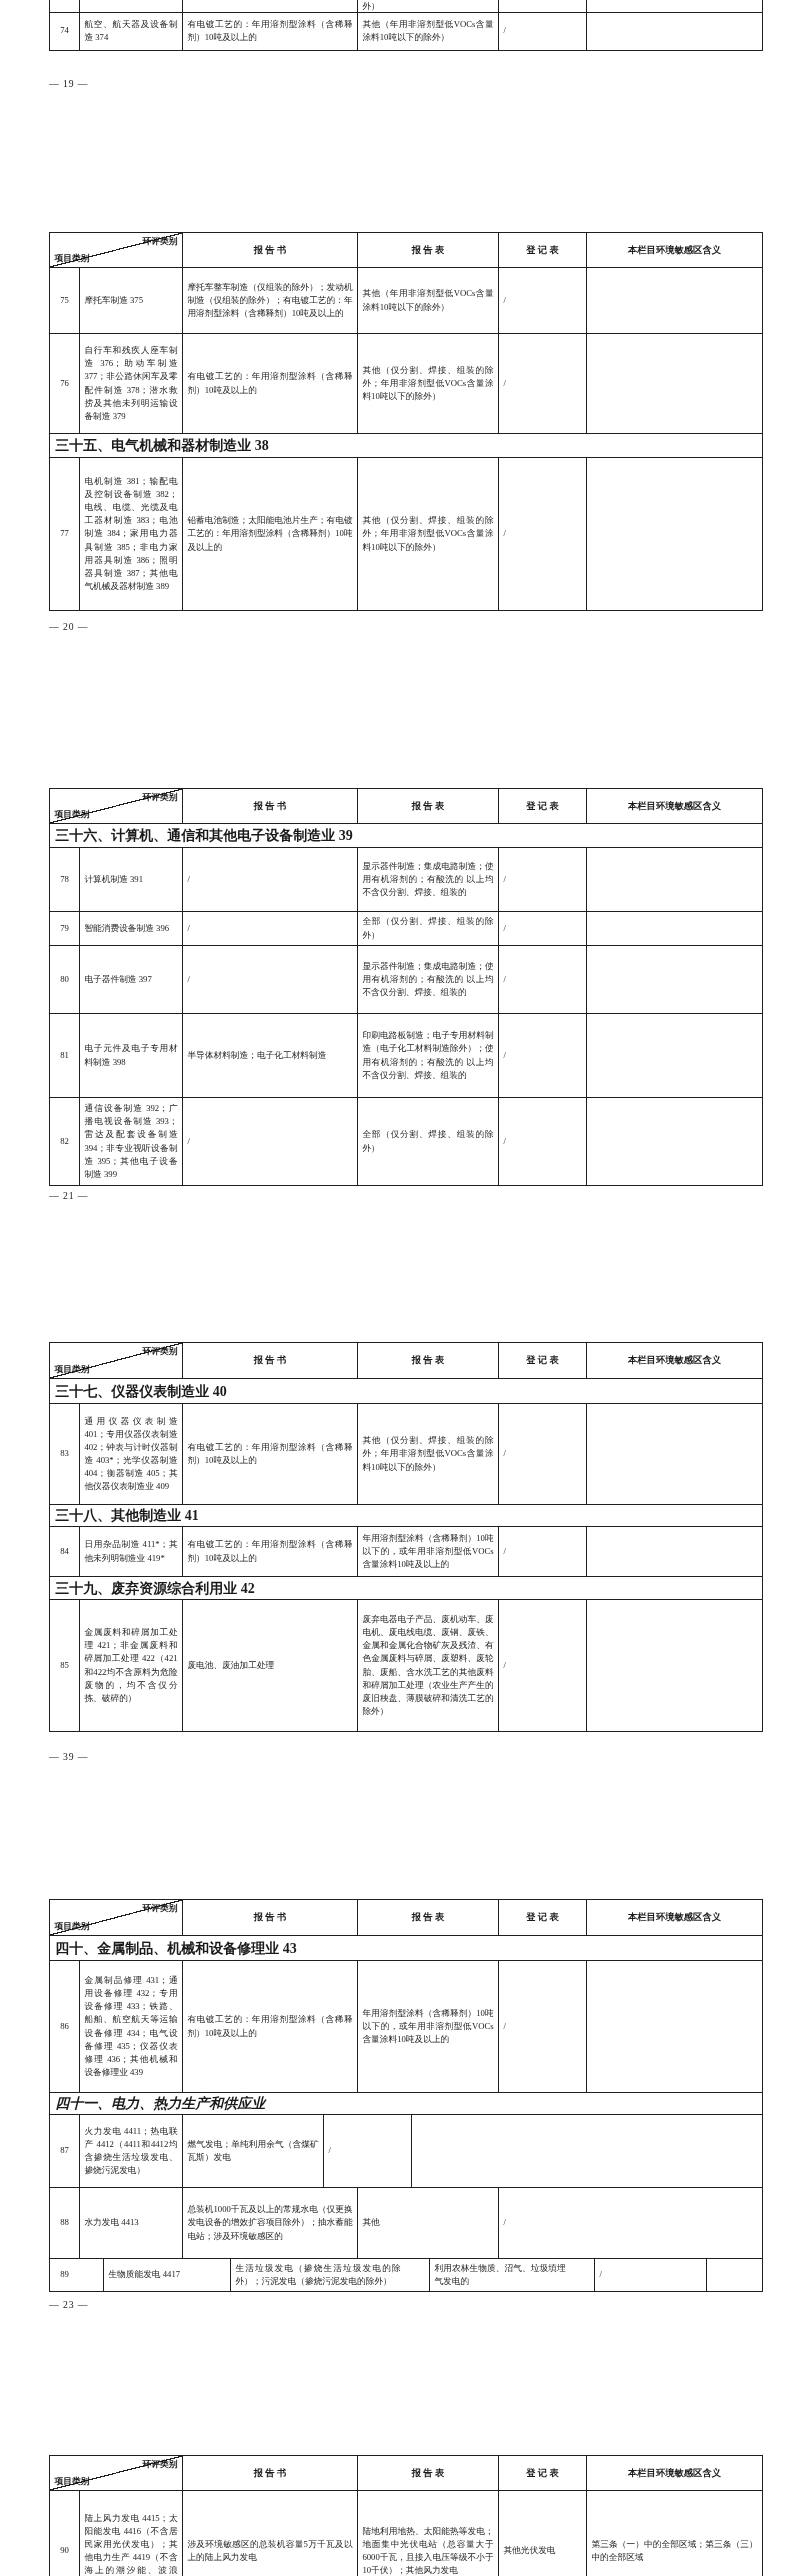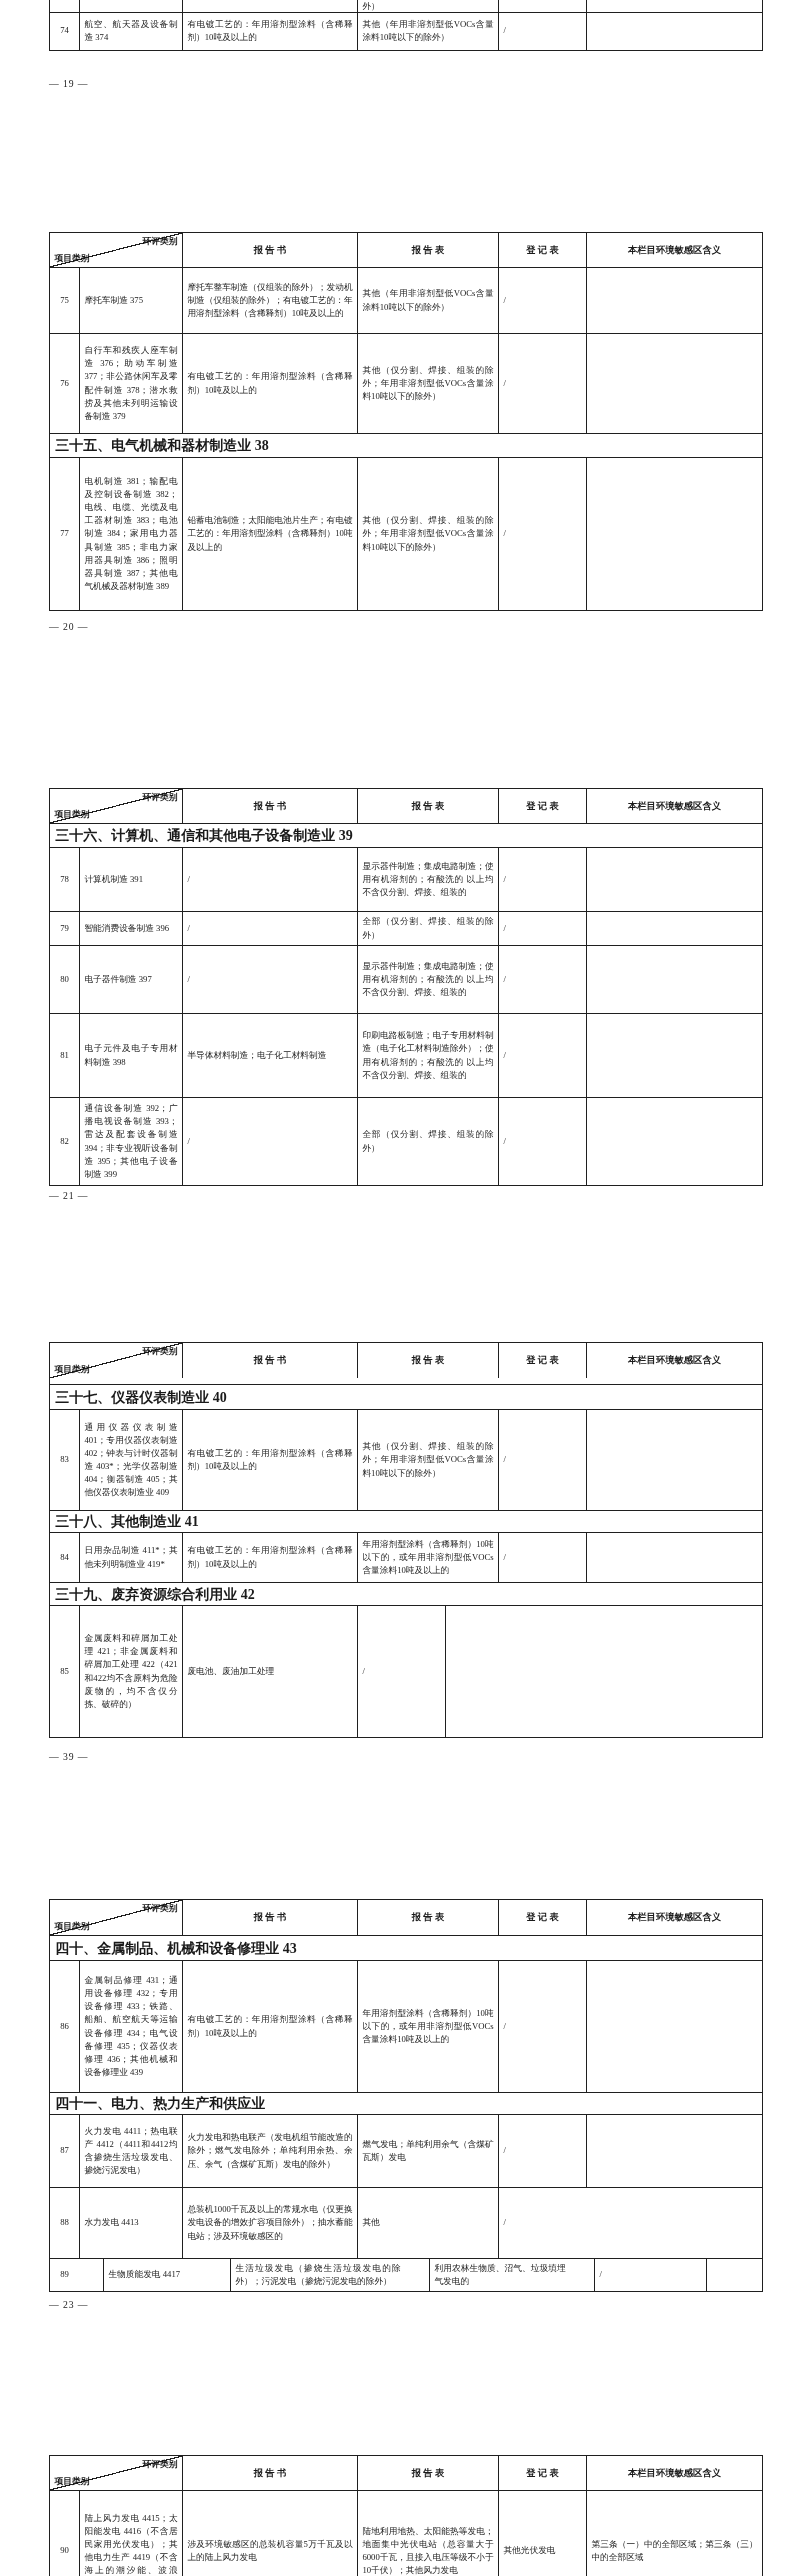--- a/index.html
+++ b/index.html
@@ -167,21 +167,21 @@
     <div class="t-row header-row" style="height: 35px;">
       <div class="cell diag">
         <span class="dt">环评类别</span>
         <span class="db">项目类别</span>
       </div>
       <div class="cell c-book">报 告 书</div>
       <div class="cell c-tab">报 告 表</div>
       <div class="cell c-reg">登 记 表</div>
       <div class="cell c-mean">本栏目环境敏感区含义</div>
     </div>
-    <div class="t-row section-row" style="height: 25px; margin-top: 6px;">
+    <div class="t-row section-row" style="height: 25px;">
       <div class="cell">三十七、仪器仪表制造业 40</div>
     </div>
     <div class="t-row" style="height: 101px;">
       <div class="cell c-num">83</div>
       <div class="cell c-cat">通用仪器仪表制造 401；专用仪器仪表制造 402；钟表与计时仪器制造 403*；光学仪器制造 404；衡器制造 405；其他仪器仪表制造业 409</div>
       <div class="cell c-book">有电镀工艺的：年用溶剂型涂料（含稀释剂）10吨及以上的</div>
       <div class="cell c-tab">其他（仅分割、焊接、组装的除外；年用非溶剂型低VOCs含量涂料10吨以下的除外）</div>
       <div class="cell c-reg">/</div>
       <div class="cell c-mean"></div>
     </div>
@@ -196,20 +196,21 @@
       <div class="cell c-reg">/</div>
       <div class="cell c-mean"></div>
     </div>
     <div class="t-row section-row" style="height: 23px;">
       <div class="cell">三十九、废弃资源综合利用业 42</div>
     </div>
     <div class="t-row" style="height: 132px;">
       <div class="cell c-num">85</div>
       <div class="cell c-cat">金属废料和碎屑加工处理 421；非金属废料和碎屑加工处理 422（421和422均不含原料为危险废物的，均不含仅分拣、破碎的）</div>
       <div class="cell c-book">废电池、废油加工处理</div>
+      <div class="cell c-tab">废弃电器电子产品、废机动车、废电机、废电线电缆、废钢、废铁、金属和金属化合物矿灰及残渣、有色金属废料与碎屑、废塑料、废轮胎、废船、含水洗工艺的其他废料和碎屑加工处理（农业生产产生的废旧秧盘、薄膜破碎和清洗工艺的除外）</div>
       <div class="cell c-reg">/</div>
       <div class="cell c-mean"></div>
     </div>
   </section>
 <section class="tbl" style="top:1899px">
     <div class="t-row header-row" style="height: 35px;">
       <div class="cell diag">
         <span class="dt">环评类别</span>
         <span class="db">项目类别</span>
       </div>
@@ -222,27 +223,26 @@
       <div class="cell">四十、金属制品、机械和设备修理业 43</div>
     </div>
     <div class="t-row" style="height: 132px;">
       <div class="cell c-num">86</div>
       <div class="cell c-cat">金属制品修理 431；通用设备修理 432；专用设备修理 433；铁路、船舶、航空航天等运输设备修理 434；电气设备修理 435；仪器仪表修理 436；其他机械和设备修理业 439</div>
       <div class="cell c-book">有电镀工艺的：年用溶剂型涂料（含稀释剂）10吨及以上的</div>
       <div class="cell c-tab">年用溶剂型涂料（含稀释剂）10吨以下的，或年用非溶剂型低VOCs含量涂料10吨及以上的</div>
       <div class="cell c-reg">/</div>
       <div class="cell c-mean"></div>
     </div>
-    <div class="t-row section-row" style="height: 22px;">
+    <div class="t-row section-row" style="height: 22px; font-style: italic;">
       <div class="cell">四十一、电力、热力生产和供应业</div>
     </div>
     <div class="t-row" style="height: 73px;">
       <div class="cell c-num">87</div>
       <div class="cell c-cat">火力发电 4411；热电联产 4412（4411和4412均含掺烧生活垃圾发电、掺烧污泥发电）</div>
-      <div class="cell c-book">火力发电和热电联产（发电机组节能改造的除外；燃气发电除外；单纯利用余热、余压、余气（含煤矿瓦斯）发电的除外）</div>
       <div class="cell c-tab">燃气发电；单纯利用余气（含煤矿瓦斯）发电</div>
       <div class="cell c-reg">/</div>
       <div class="cell c-mean"></div>
     </div>
     <div class="t-row" style="height: 71px;">
       <div class="cell c-num">88</div>
       <div class="cell c-cat">水力发电 4413</div>
       <div class="cell c-book">总装机1000千瓦及以上的常规水电（仅更换发电设备的增效扩容项目除外）；抽水蓄能电站；涉及环境敏感区的</div>
       <div class="cell c-tab">其他</div>
       <div class="cell c-reg">/</div>

